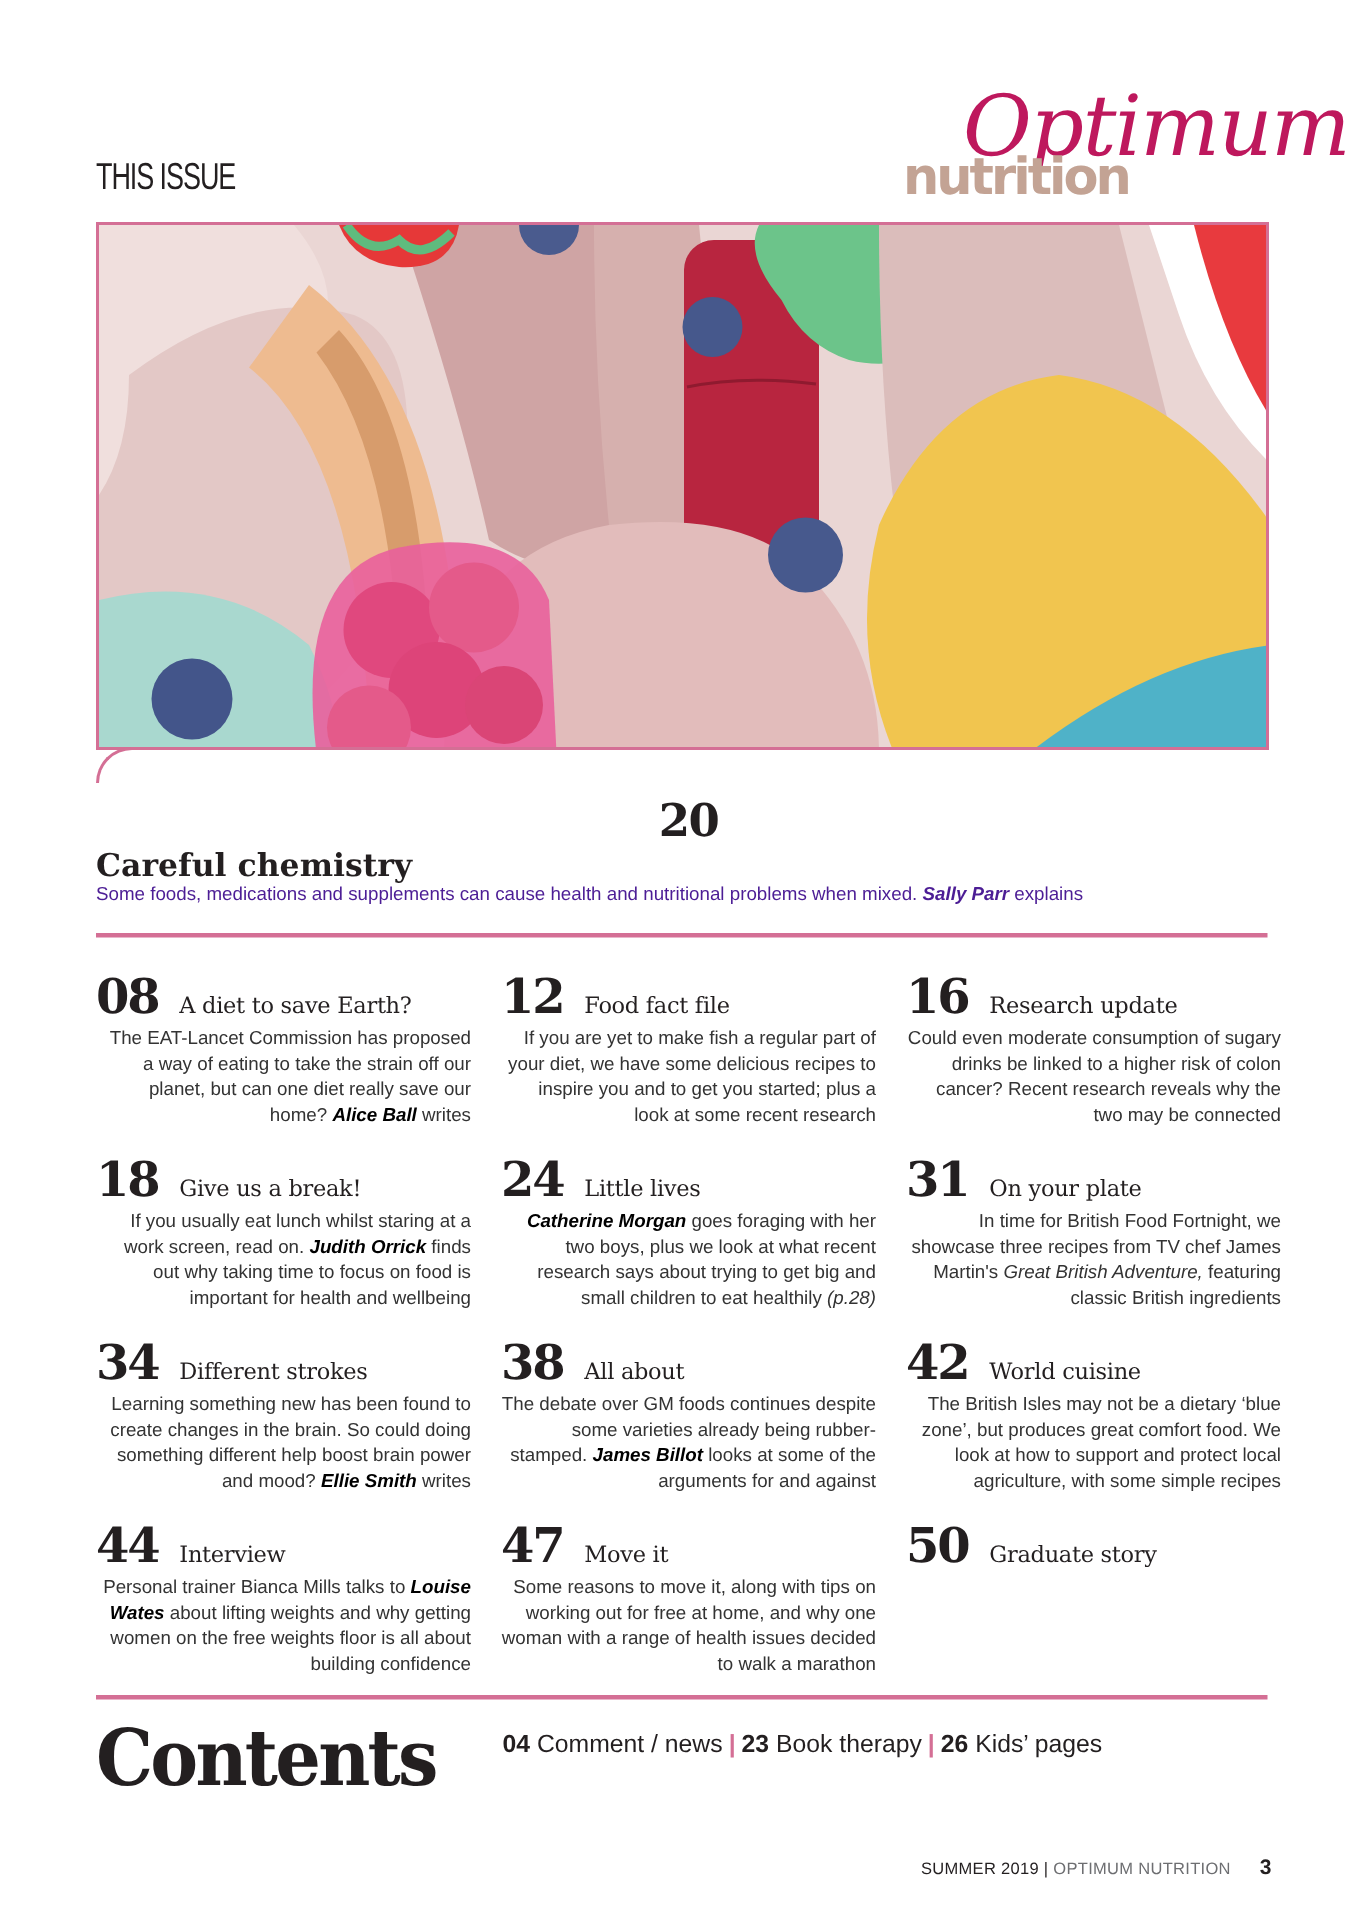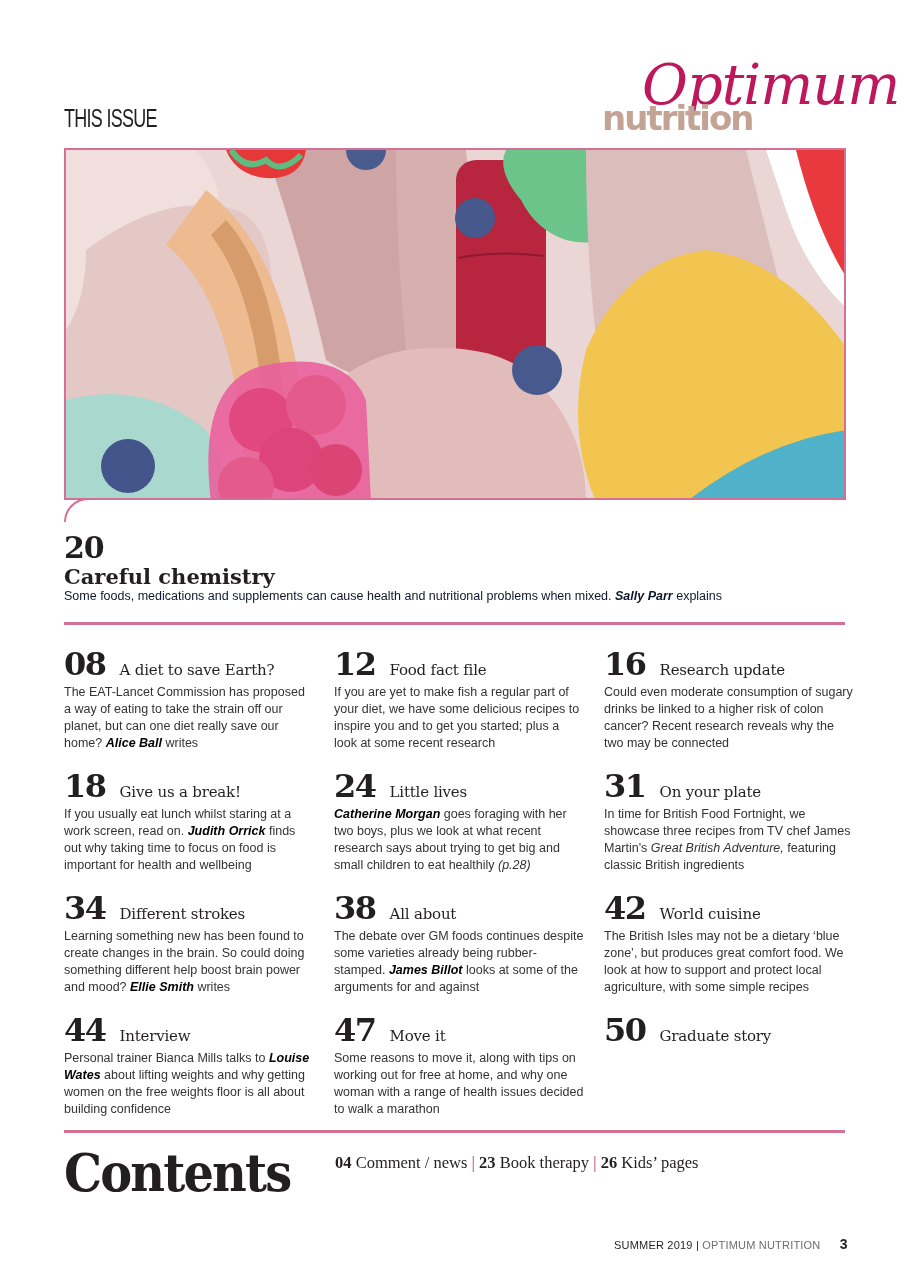--- a/index.html
+++ b/index.html
@@ -9,37 +9,37 @@
     .this-issue-bar { position:absolute; left:64px; top:126px; width:92px; height:8px; background:#d96b90; z-index:-1; }
 
     .logo { position:absolute; right:58px; top:52px; width:245px; height:92px; }
     .logo .script { position:absolute; left:40px; top:0; font-family:"DejaVu Serif", serif; font-style:italic; font-size:56px; color:#be185d; letter-spacing:-1px; }
     .logo .word { position:absolute; left:0; top:40px; font-family:"DejaVu Sans", sans-serif; font-weight:bold; font-size:34px; letter-spacing:-2px; color:#c3a394; line-height:52px; }
 
     .hero { position:absolute; left:64px; top:148px; width:782px; height:352px; border:2px solid #d46f95; box-sizing:border-box; overflow:hidden; background:#e8d4d2; }
     .hero-corner { position:absolute; left:64px; top:498px; width:24px; height:24px; border-left:2px solid #d46f95; border-top:2px solid #d46f95; border-top-left-radius:24px; box-sizing:border-box; background:#fff; }
 
     .feature { position:absolute; left:64px; top:530px; width:790px; }
-    .feature .num { font-family:"DejaVu Serif", serif; font-weight:bold; font-size:30px; line-height:36px; letter-spacing:-1px; }
+    .feature .num { font-family:"DejaVu Serif", serif; font-weight:bold; font-size:30px; line-height:36px; letter-spacing:-1px;text-align:center; }
     .feature .title { font-family:"DejaVu Serif", serif; font-weight:bold; font-size:21px; line-height:22px; }
-    .feature .desc { font-size:12.5px; line-height:17px; color:#0f172a; }
+    .feature .desc { font-size:12.5px; line-height:17px; color:#4c1d95; }
 
     .rule { position:absolute; left:64px; width:781px; height:3px; background:#d46f95; }
 
     .grid { position:absolute; left:64px; top:646px; width:790px; }
-    .cell { position:absolute; width:250px; }
+    .cell { position:absolute; width:250px;text-align:right; }
     .cell .head { display:flex; align-items:baseline; white-space:nowrap; }
     .cell .num { font-family:"DejaVu Serif", serif; font-weight:bold; font-size:32px; line-height:36px; letter-spacing:-1.5px; margin-right:14px; }
     .cell .title { font-family:"DejaVu Serif", serif; font-weight:normal; font-size:15px; letter-spacing:-0.2px; }
     .cell .desc { font-size:12.5px; line-height:17px; color:#333; margin-top:2px; }
     .cell .desc b { font-style:italic; color:#000000; }
     .cell .desc i { font-style:italic; }
 
     .contents-word { position:absolute; left:64px; top:1142px; font-family:"DejaVu Serif", serif; font-weight:bold; font-size:52px; letter-spacing:-2px; line-height:62px; transform:scaleX(0.92); transform-origin:left top; }
-    .contents-list { position:absolute; left:335px; top:1150px; font-family:Liberation Serif, serif; font-size:16.5px; line-height:26px; color:#231f20; }
+    .contents-list { position:absolute; left:335px; top:1150px; font-family:Liberation Sans, sans-serif; font-size:16.5px; line-height:26px; color:#231f20; }
     .contents-list .row { white-space:nowrap; }
     .contents-list .n { font-weight:bold; }
     .contents-list .sep { color:#d46f95; font-weight:bold; margin:0 4px; }
 
     .footer { position:absolute; left:614px; top:1236px; font-size:11px; letter-spacing:0.2px; white-space:nowrap; }
     .footer .issue { font-weight:normal; color:#231f20; }
     .footer .pub { color:#6d6e71; }
     .footer .page { font-weight:bold; font-size:14px; margin-left:16px; }
   </style>
 </head>

